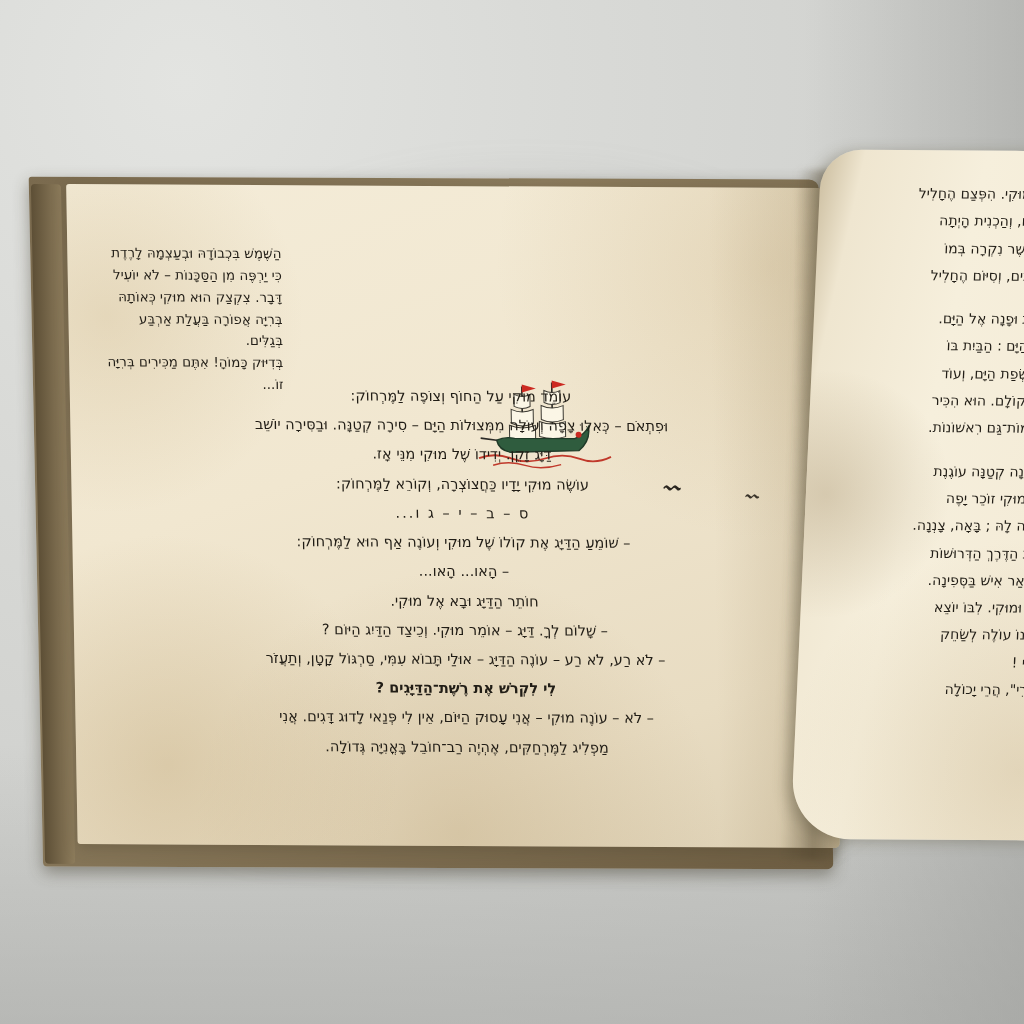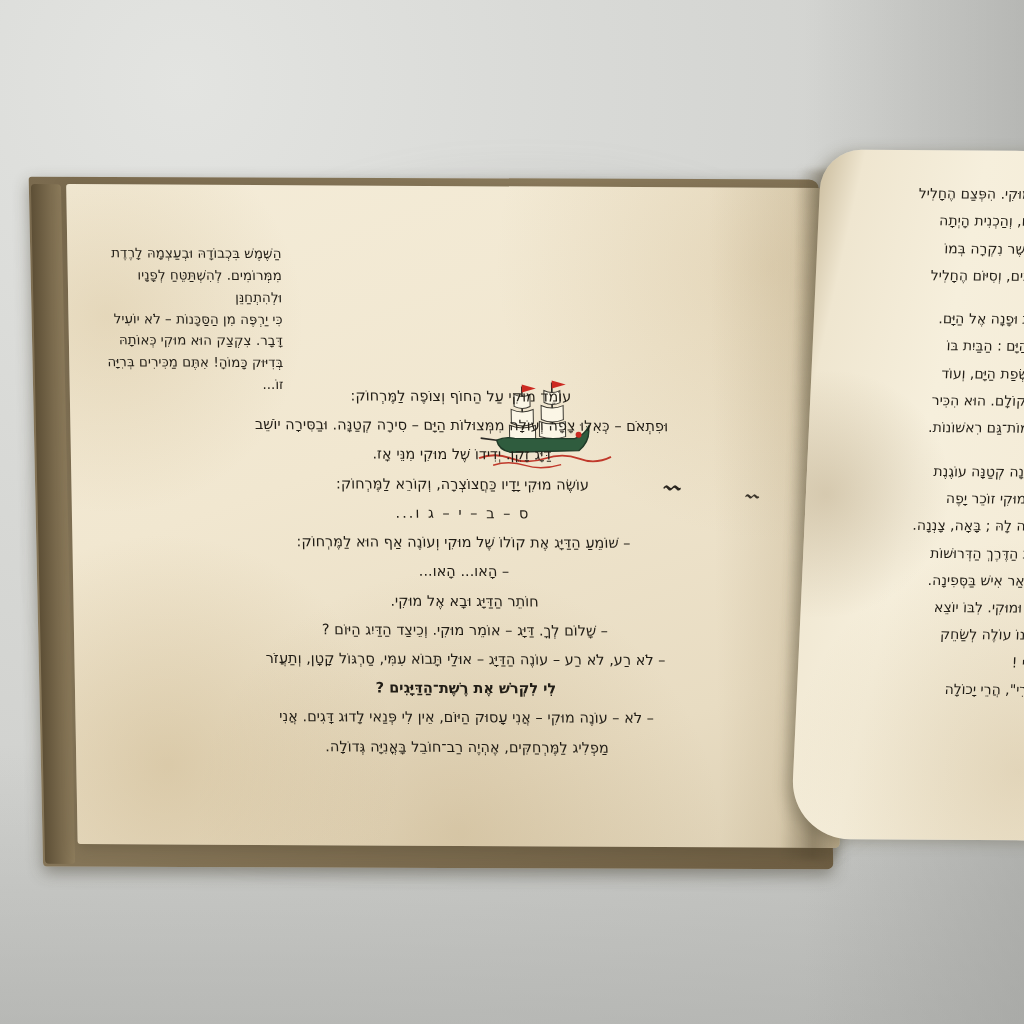--- a/index.html
+++ b/index.html
@@ -264,23 +264,23 @@
           <path d="M4 90 Q20 84 36 90 T70 90 T104 90 T136 88" fill="none" stroke="#c0392b" stroke-width="1.8"></path>
           <path d="M18 97 Q34 92 50 97 T86 96" fill="none" stroke="#c0392b" stroke-width="1.4"></path>
         </svg>
       </div>
 
       <span class="gull gull-1">〰</span>
       <span class="gull gull-2">〰</span>
 
       <div class="left-col-top hebrew">
         <div>הַשֶּׁמֶשׁ בִּכְבוֹדָהּ וּבְעַצְמָהּ לָרֶדֶת</div>
-        <div>מִמְּרוֹמִים. לְהִשְׁתַּטֵּחַ לְפָנָיו וּלְהִתְחַנֵּן</div>
         <div>כִּי יַרְפֶּה מִן הַסַּכָּנוֹת – לֹא יוֹעִיל</div>
         <div>דָּבָר. צִקְצַק הוּא מוּקִי כְּאוֹתָהּ</div>
+        <div>בְּרִיָּה אֲפוֹרָה בַּעֲלַת אַרְבַּע בְּגַלִּים.</div>
         <div>בְּדִיּוּק כָּמוֹהָ! אִתֶּם מַכִּירִים בְּרִיָּה</div>
         <div>זוֹ...</div>
       </div>
 
       <div class="body-text hebrew">
         <p class="center">עוֹמֵד מוּקִי עַל הַחוֹף וְצוֹפֶה לַמֶּרְחוֹק:</p>
         <p class="center">וּפִתְאֹם – כְּאִלּוּ צָפָה וְעוֹלָה מִמְּצוּלוֹת הַיָּם – סִירָה קְטַנָּה. וּבַסִּירָה יוֹשֵׁב</p>
         <p class="center">דַּיָּג זָקֵן. יְדִידוֹ שֶׁל מוּקִי מִנֵּי אָז.</p>
         <p class="center">עוֹשֶׂה מוּקִי יָדָיו כַּחֲצוֹצְרָה, וְקוֹרֵא לַמֶּרְחוֹק:</p>
         <p class="center spaced">ס – ב – י – ג ו...</p>

